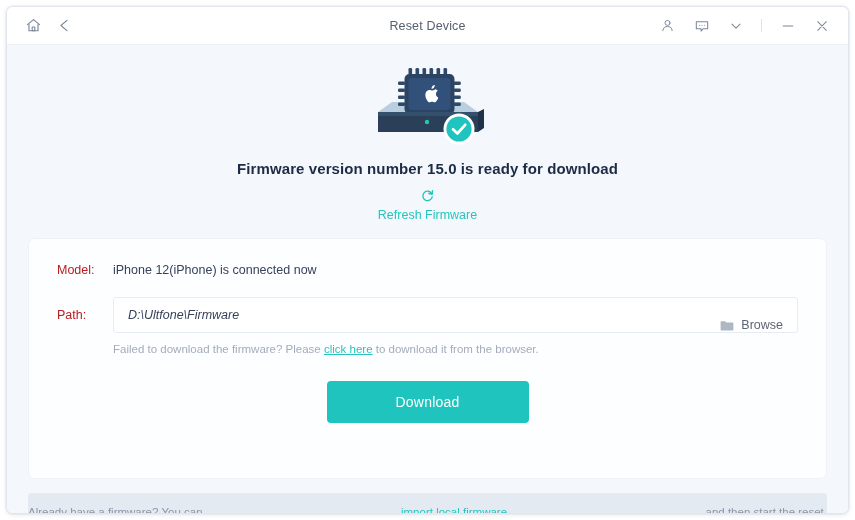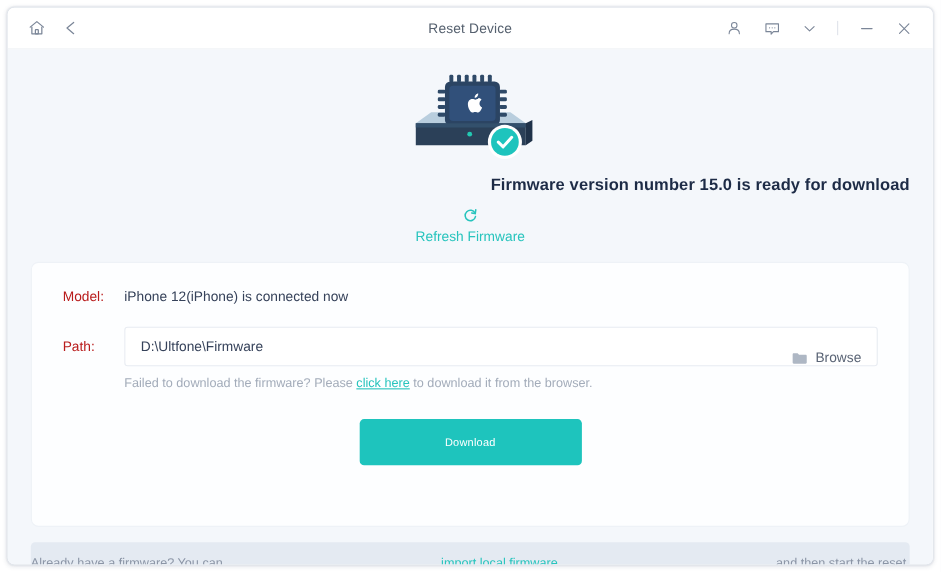--- a/index.html
+++ b/index.html
@@ -100,21 +100,20 @@
     margin: 0 auto;
     position: relative;
   }
 
   .headline {
     margin-top: 14px;
     font-size: 15px;
     font-weight: bold;
     color: #1d2b46;
     letter-spacing: .1px;
-    text-align: right;
   }
 
   .refresh-row {
     margin-top: 12px;
     display: inline-flex;
     align-items: center;
     justify-content: center;
     gap: 6px;
     color: #27c4bd;
     font-size: 12.5px;
@@ -159,20 +158,21 @@
     border-radius: 3px;
     display: flex;
     align-items: center;
     box-sizing: border-box;
   }
   .path-value {
     flex: 1;
     padding-left: 14px;
     font-size: 12.5px;
     color: #36425a;
+    font-style: italic;
   }
   .browse-btn {
     display: flex;
     align-items: flex-end;
     gap: 7px;
     padding: 0 14px 0 12px;
     height: 100%;
     font-size: 12.5px;
     color: #5b6576;
     cursor: pointer;
@@ -196,21 +196,21 @@
     display: flex;
     justify-content: center;
   }
   .download-btn {
     width: 202px;
     height: 42px;
     background: #1ec4bd;
     border: none;
     border-radius: 4px;
     color: #ffffff;
-    font-size: 10px;
+    font-size: 14px;
     font-family: "Liberation Sans", sans-serif;
     cursor: pointer;
     letter-spacing: .2px;
   }
 
   
   .footer {
     margin-top: 14px;
     margin-bottom: 16px;
     height: 37px;

